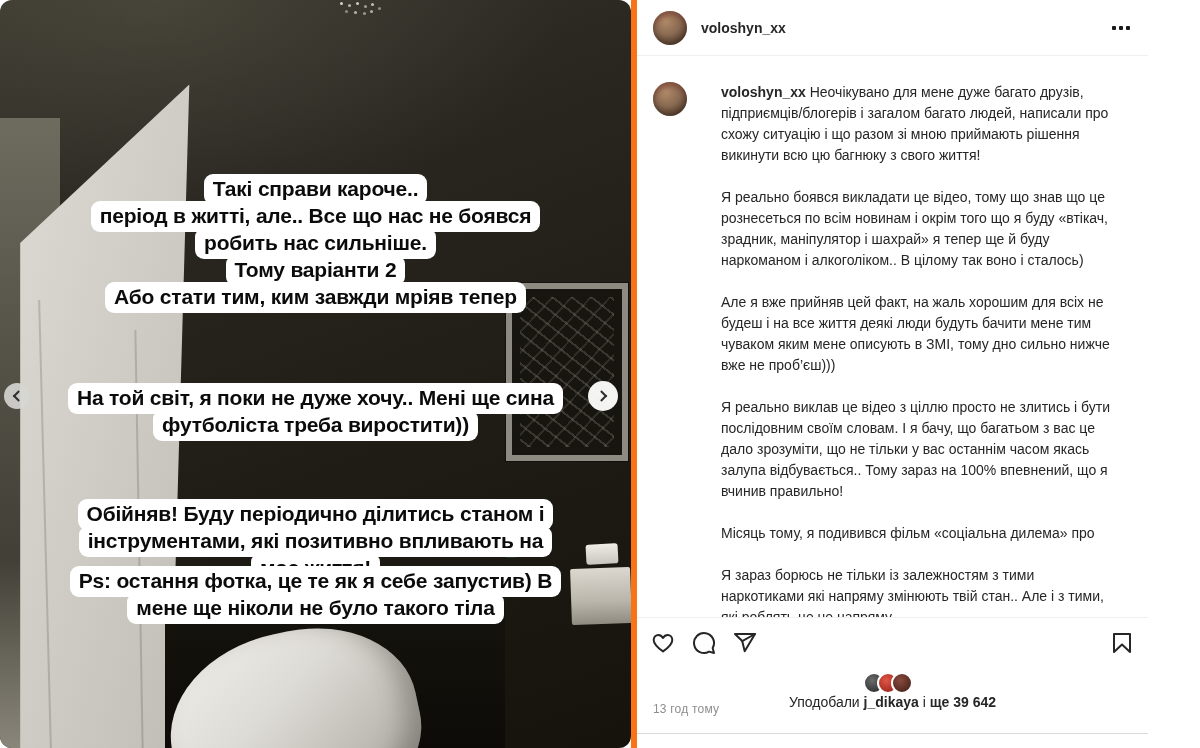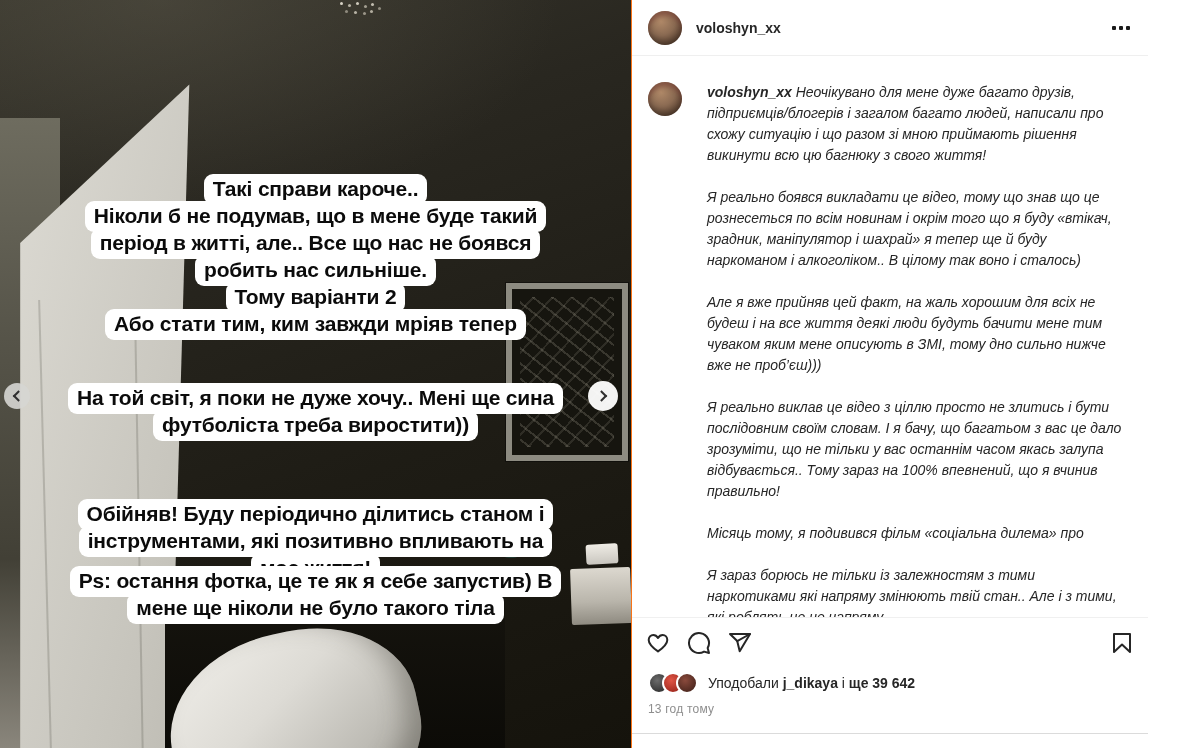--- a/index.html
+++ b/index.html
@@ -2,21 +2,21 @@
 <html><head>
 <meta charset="utf-8">
 <style>
   * { margin:0; padding:0; box-sizing:border-box; }
   html,body { width:1200px; height:748px; background:#fff;
     font-family:"Liberation Sans","DejaVu Sans",sans-serif; color:#262626; }
   .stage { position:relative; width:1200px; height:748px; overflow:hidden; background:#fff; }
 
   
   .photo { position:absolute; left:0; top:0; width:631px; height:748px; overflow:hidden;
-    background:linear-gradient(160deg,#37352c 0%,#292720 28%,#1e1c15 62%,#15130c 100%); }
+    background:linear-gradient(160deg,#37352c 0%,#292720 28%,#1e1c15 62%,#15130c 100%);border-radius:12px; }
   .ph-ceiling-glow { position:absolute; left:0; top:0; width:100%; height:260px;
     background:radial-gradient(ellipse at 25% 0%, rgba(120,115,98,.28), transparent 60%); }
   .ph-hall { position:absolute; left:0; top:118px; width:60px; height:630px;
     background:linear-gradient(180deg,#6e6c5f 0%,#565449 35%,#424036 70%,#8a867c 100%); }
   .ph-door { position:absolute; left:0; top:0; width:631px; height:748px;
     background:linear-gradient(105deg,#e0ded7 0%,#c6c4bc 38%,#a7a59c 72%,#c9c7bf 100%);
     clip-path:polygon(30% 11.3%, 3.2% 32.5%, 3.2% 100%, 27% 100%); }
   .ph-door-groove { position:absolute; width:2px; background:rgba(40,38,30,.18); }
   .g1 { left:44px; top:300px; height:448px; transform:rotate(-1.5deg); }
   .g2 { left:138px; top:330px; height:418px; transform:rotate(-1deg); }
@@ -55,45 +55,45 @@
   .nav-btn { position:absolute; border:none; border-radius:50%; cursor:pointer; z-index:9;
     display:flex; align-items:center; justify-content:center; padding:0; }
   .nav-prev { left:4px; top:383px; width:26px; height:26px; background:rgba(214,214,211,.9); }
   .nav-next { left:588px; top:381px; width:30px; height:30px; background:rgba(255,255,255,.95); }
   .chev { width:8px; height:8px; border-left:2.5px solid #2f2f2f; border-bottom:2.5px solid #2f2f2f; }
   .chev-left  { transform:rotate(45deg) translate(1px,-1px); }
   .chev-right { transform:rotate(-135deg) translate(1px,-1px); }
 
   
   .panel { position:absolute; left:631px; top:0; width:517px; height:748px; background:#fff;
-    border-left:1px solid #f97316; }
+    border-left:6px solid #f97316; }
   .p-header { position:absolute; left:0; top:0; right:0; height:56px; display:flex; align-items:center;
     padding:0 16px; border-bottom:1px solid #efefef; background:#fff; z-index:4; }
   .avatar { border-radius:50%; flex:none;
     background:radial-gradient(circle at 38% 30%, #b08968 0%, #8a6a52 45%, #5d4433 75%, #46migrate 100%);
     background:radial-gradient(circle at 38% 30%, #b08968 0%, #8a6a52 45%, #5d4433 78%, #3e2d22 100%);
     box-shadow:inset 0 -4px 6px rgba(0,0,0,.25), inset 0 5px 4px rgba(120,60,50,.5); }
   .av-32 { width:34px; height:34px; }
   .username { font-weight:700; font-size:14px; color:#262626; margin-left:14px; cursor:pointer; }
   .more-btn { margin-left:auto; background:none; border:none; cursor:pointer; display:flex; gap:3px; padding:8px 2px; }
   .more-btn i { width:4px; height:4px; border-radius:1px; background:#1a1a1a; display:block; }
 
   .caption-sec { position:absolute; left:0; top:56px; right:0; height:561px; overflow:hidden;
     padding:26px 16px 0; display:flex; align-items:flex-start; }
   .cap-text { margin-left:18px; width:486px; font-size:14px; line-height:21px; color:#262626; }
-  .cap-text p { margin:0 7px 21px;font-style:italic; }
+  .cap-text p { margin:0 16px 21px; }
   .bold { font-weight:700; }
 
   .actions { position:absolute; left:0; top:617px; right:0; height:50px; border-top:1px solid #f0f0f0;
     display:flex; align-items:center; padding:0 14px; gap:17px; background:#fff; }
   .icon-btn { background:none; border:none; padding:0; cursor:pointer; display:flex; }
   .icon-btn svg { width:24px; height:24px; stroke:#262626; fill:none; stroke-width:2; stroke-linejoin:round; stroke-linecap:round; }
   .save-btn { margin-left:auto; }
 
-  .likes-row { position:absolute; left:16px; top:672px; right:16px; display:flex; align-items:center; }
+  .likes-row { position:absolute; left:16px; top:672px; right:16px; display:flex; align-items:center;flex-direction:column; }
   .liker-stack { display:flex; margin-right:10px; cursor:pointer; }
   .liker { width:22px; height:22px; border-radius:50%; border:2px solid #fff; flex:none; }
   .liker + .liker { margin-left:-8px; }
   .lk1 { background:radial-gradient(circle at 40% 35%, #6b6b6b, #222); }
   .lk2 { background:radial-gradient(circle at 40% 35%, #e05545, #8f1d14); }
   .lk3 { background:radial-gradient(circle at 40% 35%, #8a4a3c, #3a1d16); }
   .likes-text { font-size:14px; color:#262626; white-space:nowrap; }
   .likes-text .lnk { cursor:pointer; }
   .timestamp { position:absolute; left:16px; top:702px; font-size:12px; color:#8e8e8e; letter-spacing:.2px; cursor:pointer; }
   .bottom-divider { position:absolute; left:0; right:0; top:733px; height:1px; background:#dbdbdb; }
@@ -112,21 +112,20 @@
     <div class="ph-chandelier"></div>
     <div class="ph-art"></div>
     <div class="ph-dark-opening"></div>
     <div class="ph-shelf"></div>
     <div class="ph-shelf-item"></div>
     <div class="ph-glass"></div>
     <div class="ph-pillow"></div>
 
     <div class="ov-group og1">
       <div class="ov-row"><span class="ov-line">Такі справи кароче..</span></div>
-      <div class="ov-row"><span class="ov-line">Ніколи б не подумав, що в мене буде такий</span></div>
       <div class="ov-row"><span class="ov-line">період в житті, але.. Все що нас не боявся</span></div>
       <div class="ov-row"><span class="ov-line">робить нас сильніше.</span></div>
       <div class="ov-row"><span class="ov-line">Тому варіанти 2</span></div>
       <div class="ov-row"><span class="ov-line">Або стати тим, ким завжди мріяв тепер</span></div>
     </div>
     <div class="ov-group og2">
       <div class="ov-row"><span class="ov-line">На той світ, я поки не дуже хочу.. Мені ще сина</span></div>
       <div class="ov-row"><span class="ov-line">футболіста треба виростити))</span></div>
     </div>
     <div class="ov-group og3">

